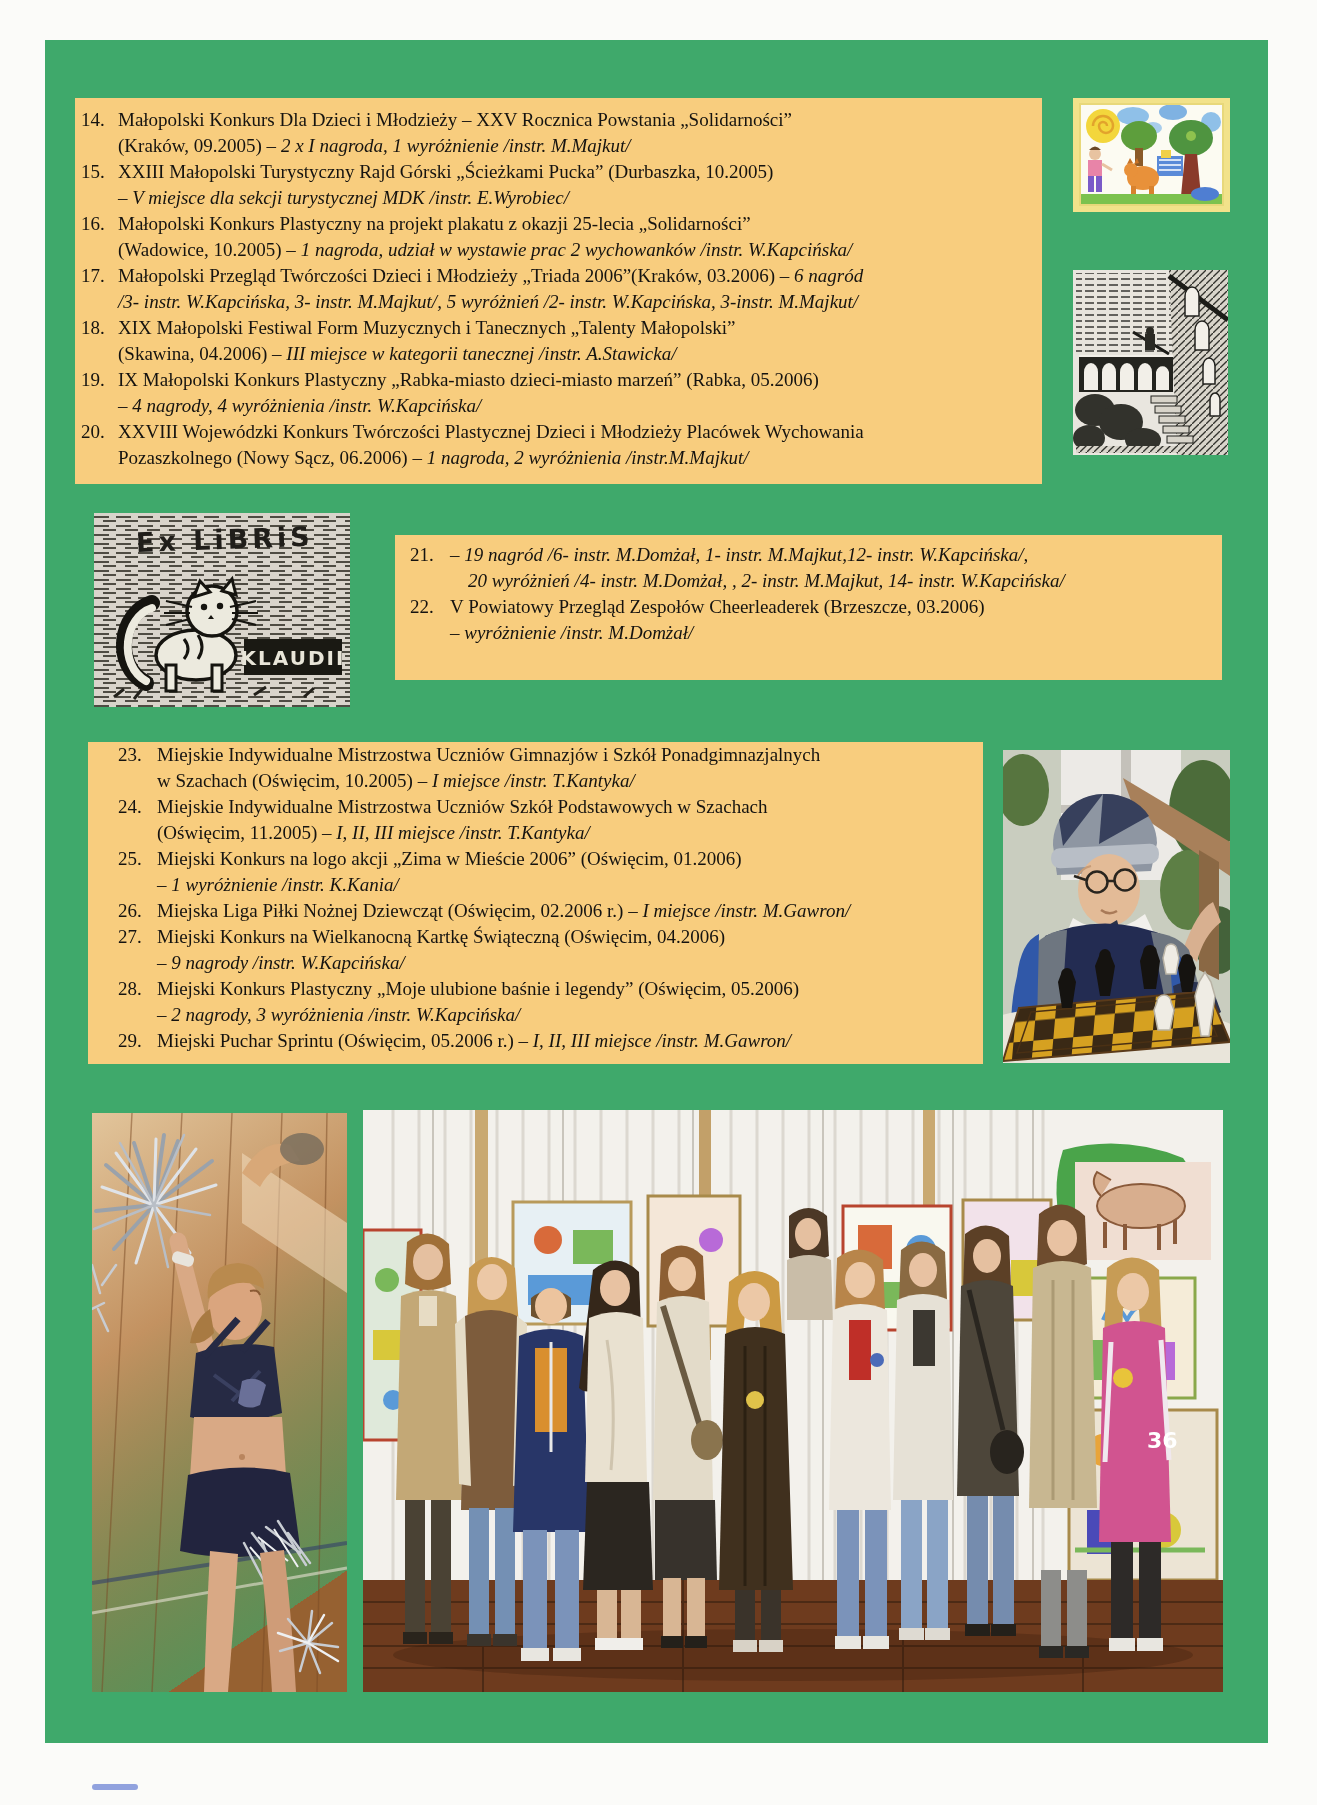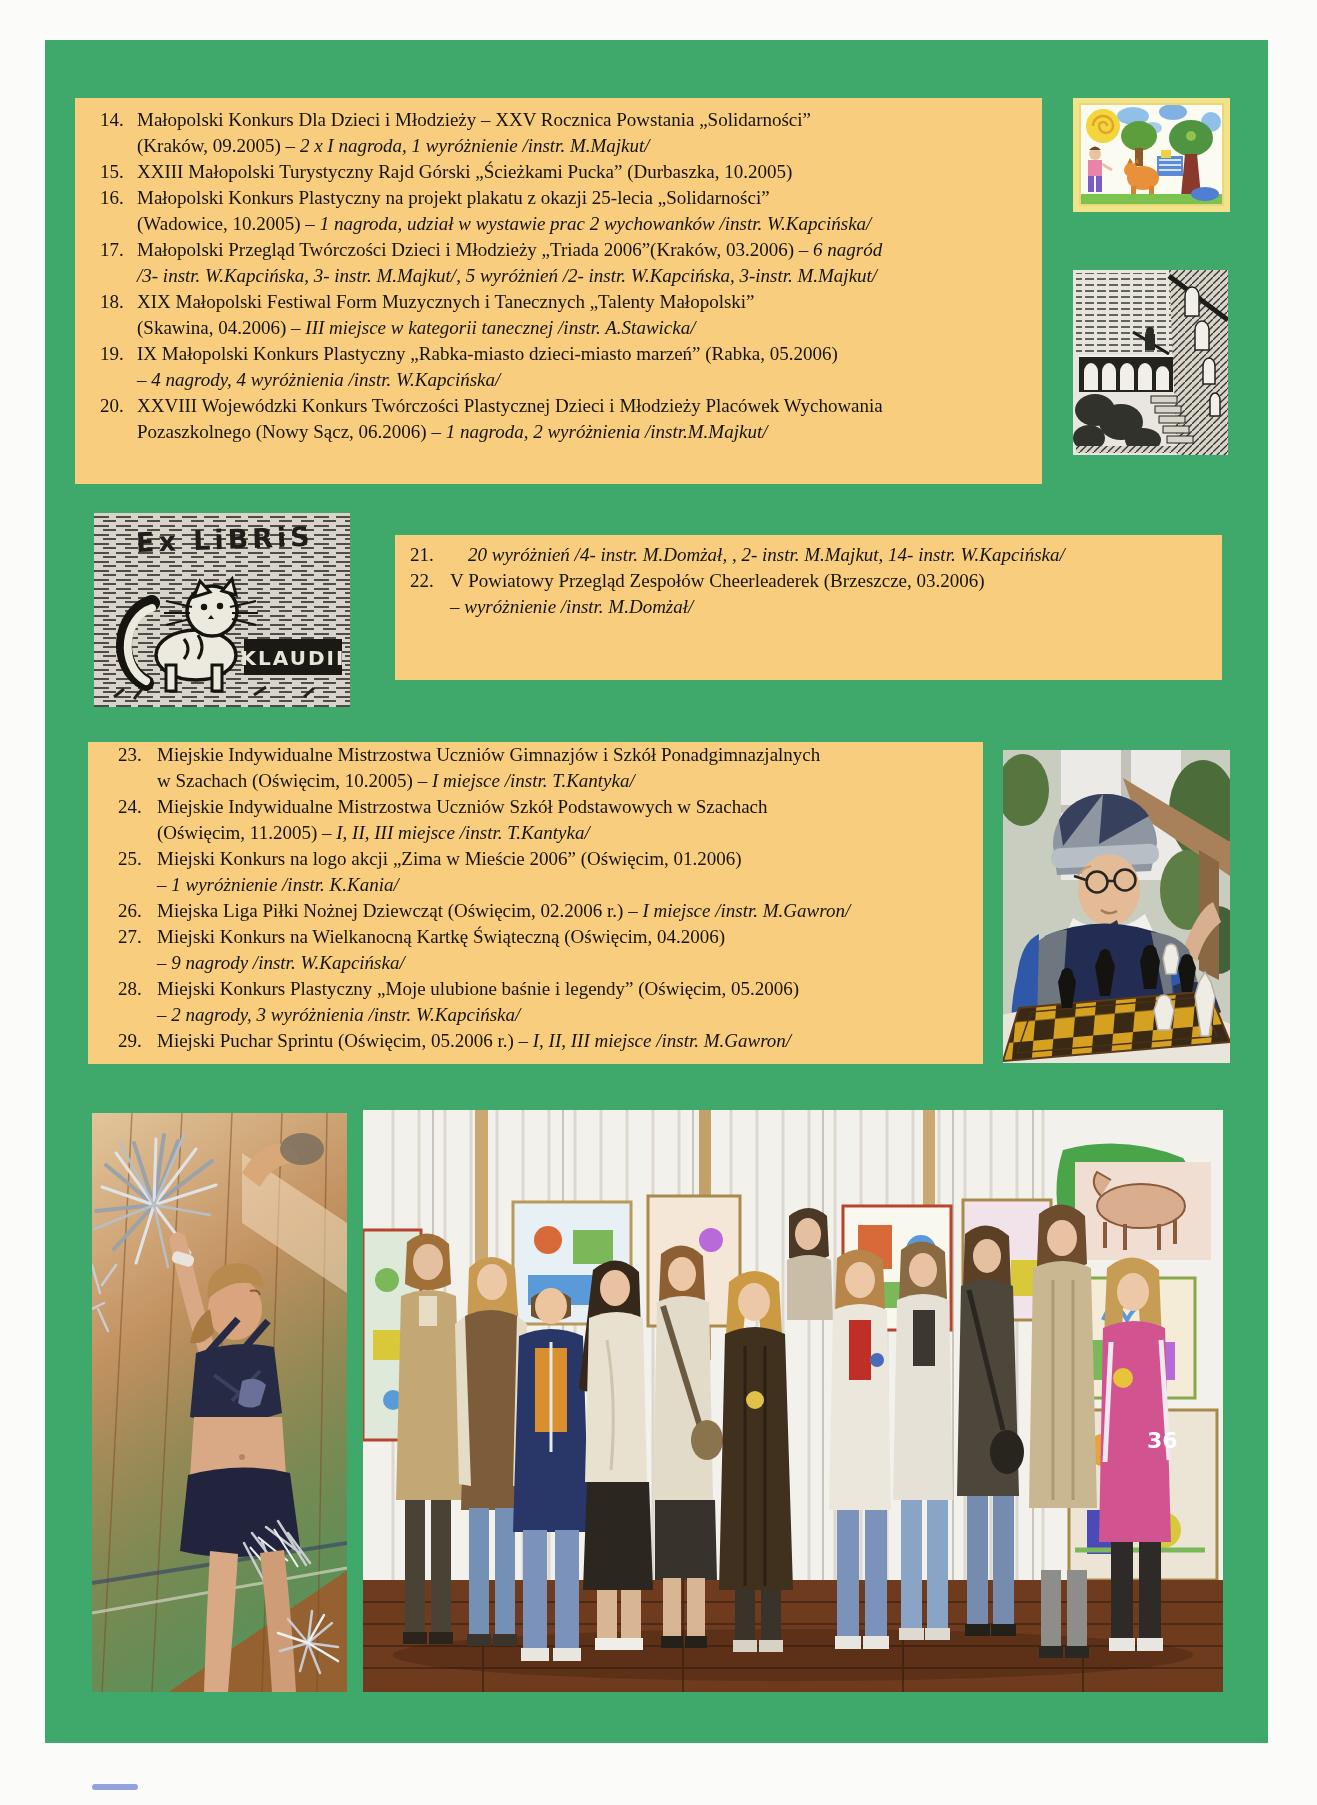--- a/index.html
+++ b/index.html
@@ -18,21 +18,21 @@
   
   .panel{
     position:absolute;background:#f8cd7e;
     font-size:19px;line-height:26px;
   }
   .panel-a{left:30px;top:58px;width:967px;height:377px;padding-top:9px;}
   .panel-b{left:350px;top:495px;width:827px;height:138px;padding-top:7px;}
   .panel-c{left:43px;top:702px;width:895px;height:322px;}
   .item{display:flex;align-items:flex-start;}
   .num{flex:none;text-align:left;}
-  .panel-a .num{margin-left:25px;width:37px;}
+  .panel-a .num{margin-left:6px;width:37px;}
   .panel-b .num{margin-left:15px;width:40px;}
   .panel-c .num{margin-left:30px;width:39px;}
   .ibody{flex:1;min-width:0;}
   .line{white-space:nowrap;}
   .line.ind{padding-left:18px;}
   .it{font-style:italic;}
   
   figure.img{position:absolute;margin:0;padding:0;line-height:0;}
   figure.img svg{display:block;}
   .img-kids{left:1028px;top:58px;width:157px;height:114px;}
@@ -57,20 +57,21 @@
           <span class="num">14.</span>
           <div class="ibody">
             <div class="line"><span>Małopolski Konkurs Dla Dzieci i Młodzieży – XXV Rocznica Powstania  „Solidarności”</span></div>
             <div class="line"><span>(Kraków, 09.2005) –  </span><span class="it">2 x I nagroda, 1 wyróżnienie /instr. M.Majkut/</span></div>
           </div>
         </div>
         <div class="item">
           <span class="num">15.</span>
           <div class="ibody">
             <div class="line"><span>XXIII Małopolski Turystyczny Rajd Górski „Ścieżkami Pucka”  (Durbaszka, 10.2005)</span></div>
+            <div class="line"><span class="it">– V miejsce dla sekcji turystycznej MDK  /instr. E.Wyrobiec/</span></div>
           </div>
         </div>
         <div class="item">
           <span class="num">16.</span>
           <div class="ibody">
             <div class="line"><span>Małopolski Konkurs Plastyczny na projekt plakatu z okazji 25-lecia „Solidarności”</span></div>
             <div class="line"><span>(Wadowice, 10.2005) – </span><span class="it">1 nagroda, udział w wystawie prac 2 wychowanków /instr. W.Kapcińska/</span></div>
           </div>
         </div>
         <div class="item">
@@ -100,20 +101,21 @@
             <div class="line"><span>XXVIII Wojewódzki Konkurs Twórczości Plastycznej Dzieci i Młodzieży Placówek Wychowania</span></div>
             <div class="line"><span>Pozaszkolnego  (Nowy Sącz, 06.2006) – </span><span class="it">1 nagroda, 2 wyróżnienia /instr.M.Majkut/</span></div>
           </div>
         </div>
       </section>
 
     <section class="panel panel-b">
         <div class="item">
           <span class="num">21.</span>
           <div class="ibody">
+            <div class="line"><span class="it">– 19 nagród /6- instr. M.Domżał, 1- instr. M.Majkut,12- instr. W.Kapcińska/,</span></div>
             <div class="line ind"><span class="it">20 wyróżnień  /4- instr. M.Domżał, , 2- instr. M.Majkut, 14- instr. W.Kapcińska/</span></div>
           </div>
         </div>
         <div class="item">
           <span class="num">22.</span>
           <div class="ibody">
             <div class="line"><span>V Powiatowy Przegląd Zespołów Cheerleaderek (Brzeszcze, 03.2006)</span></div>
             <div class="line"><span class="it">– wyróżnienie /instr. M.Domżał/</span></div>
           </div>
         </div>

